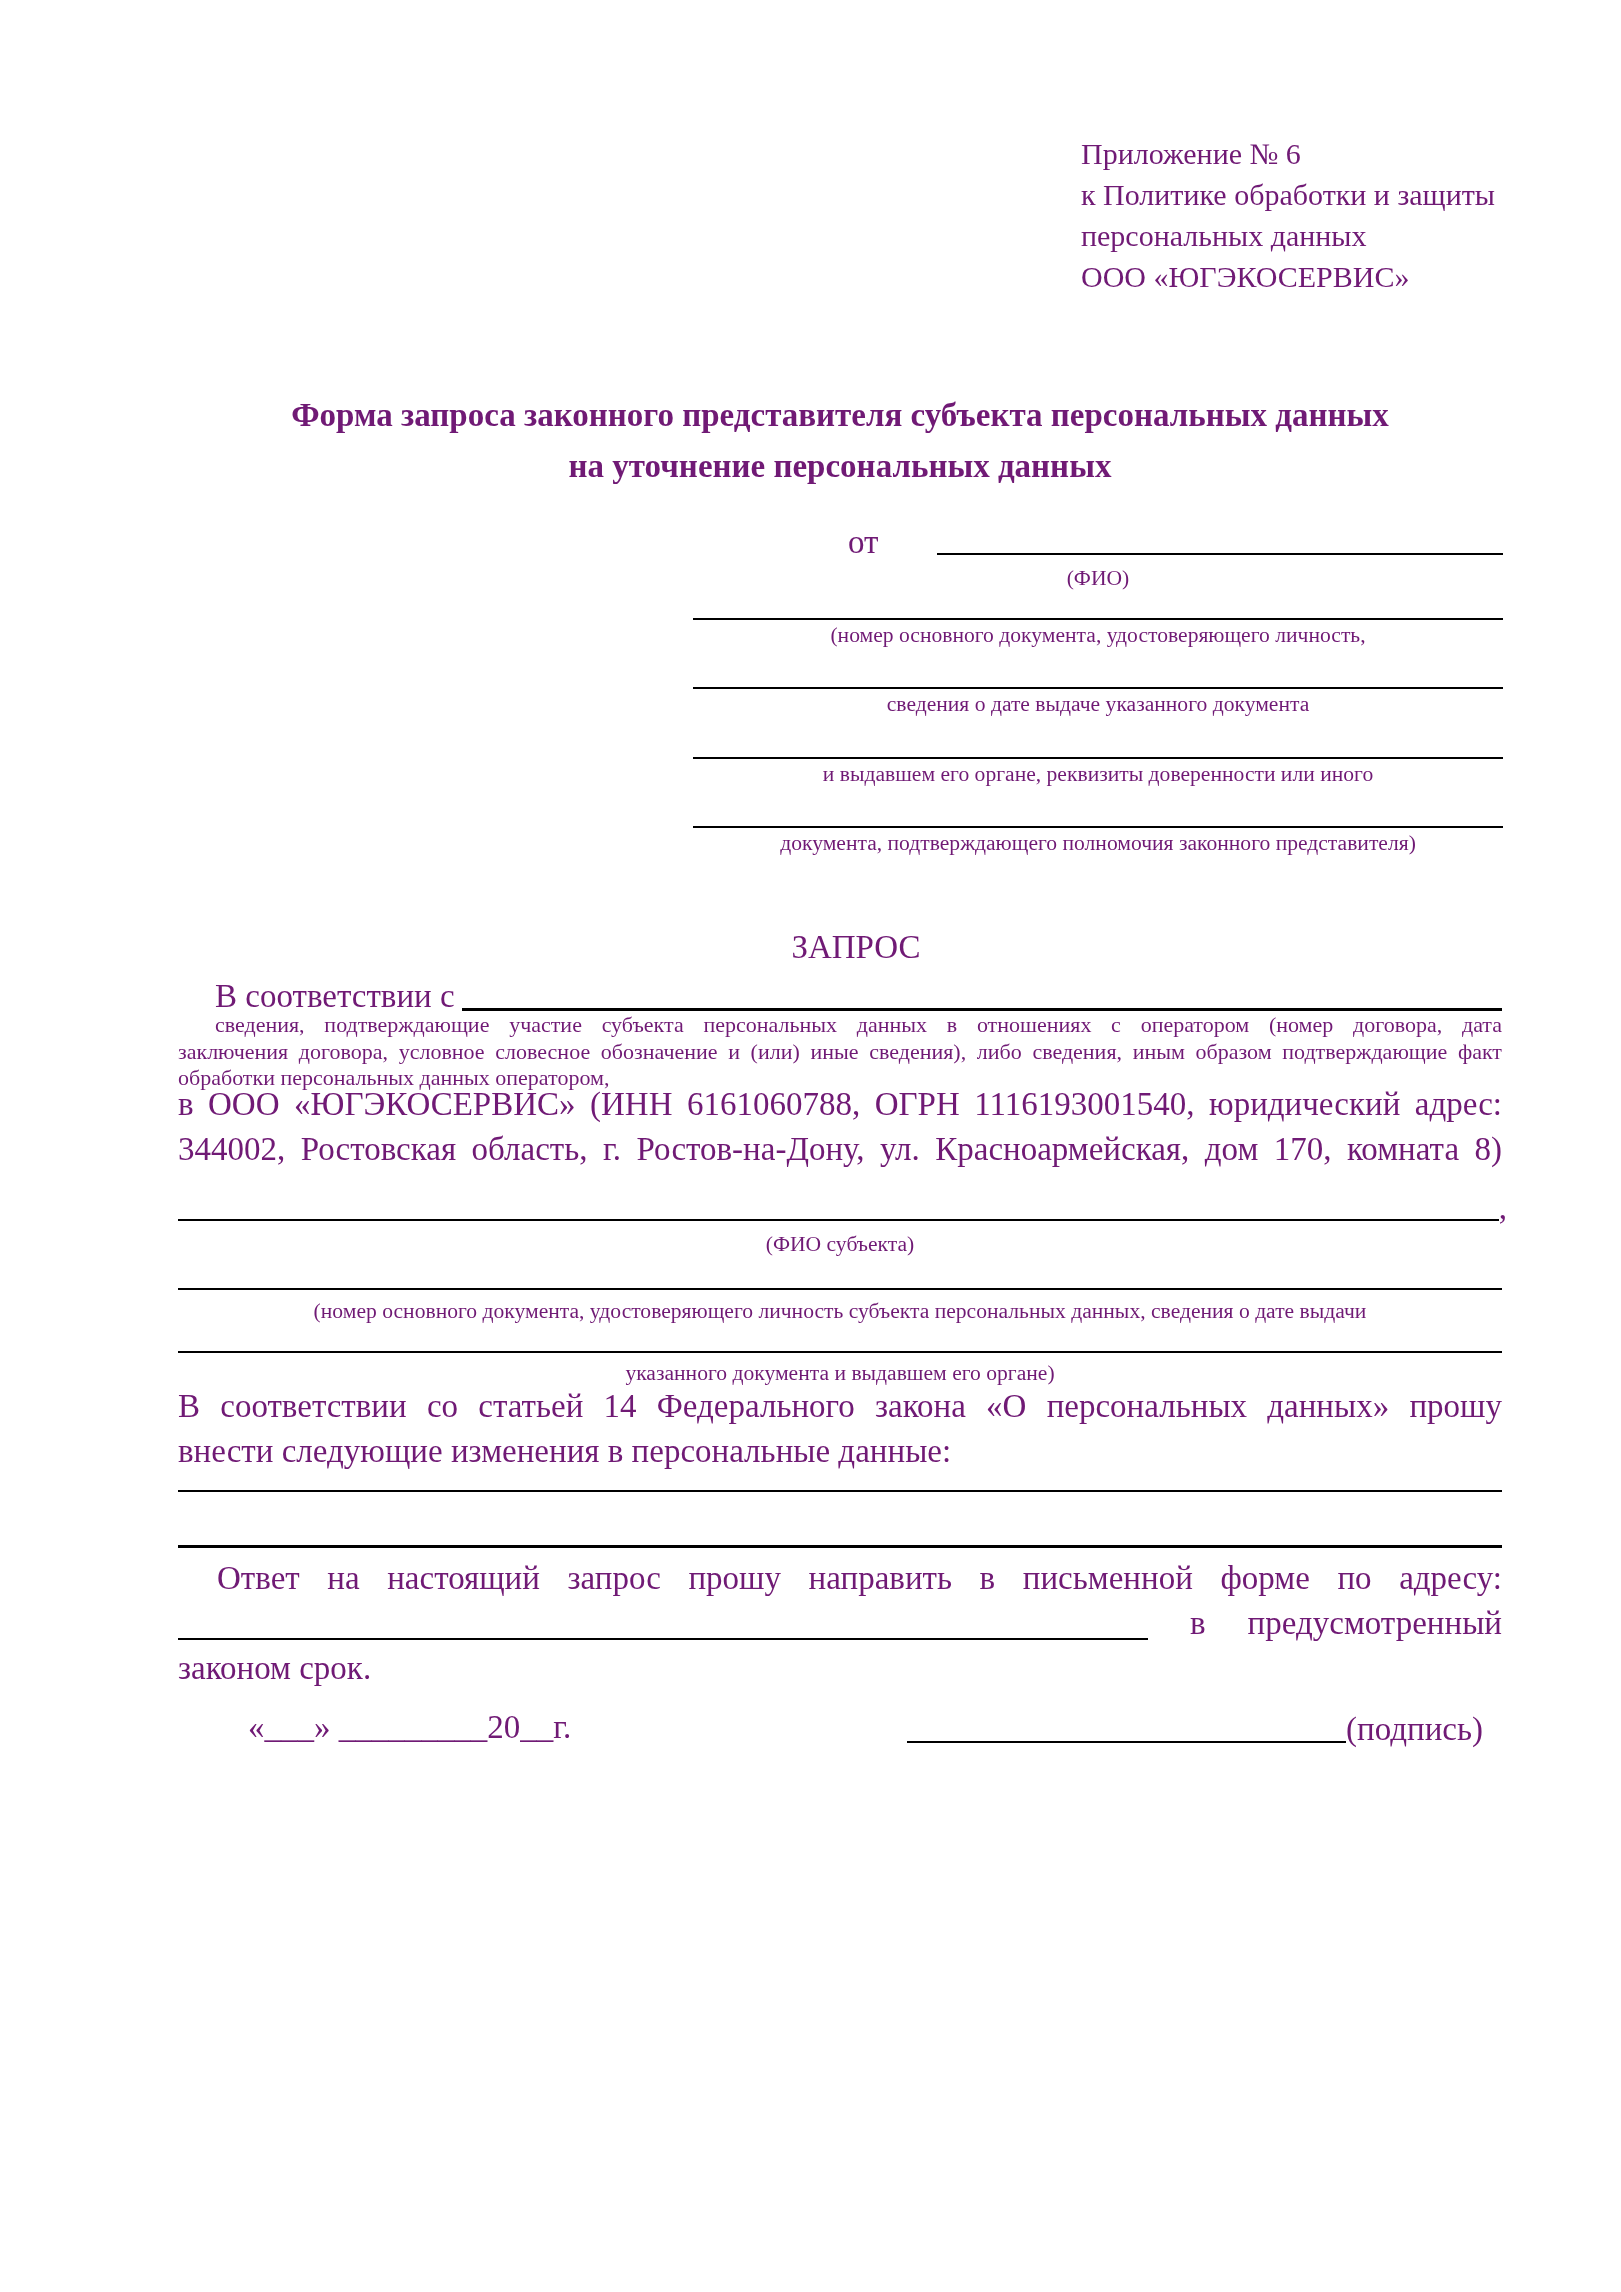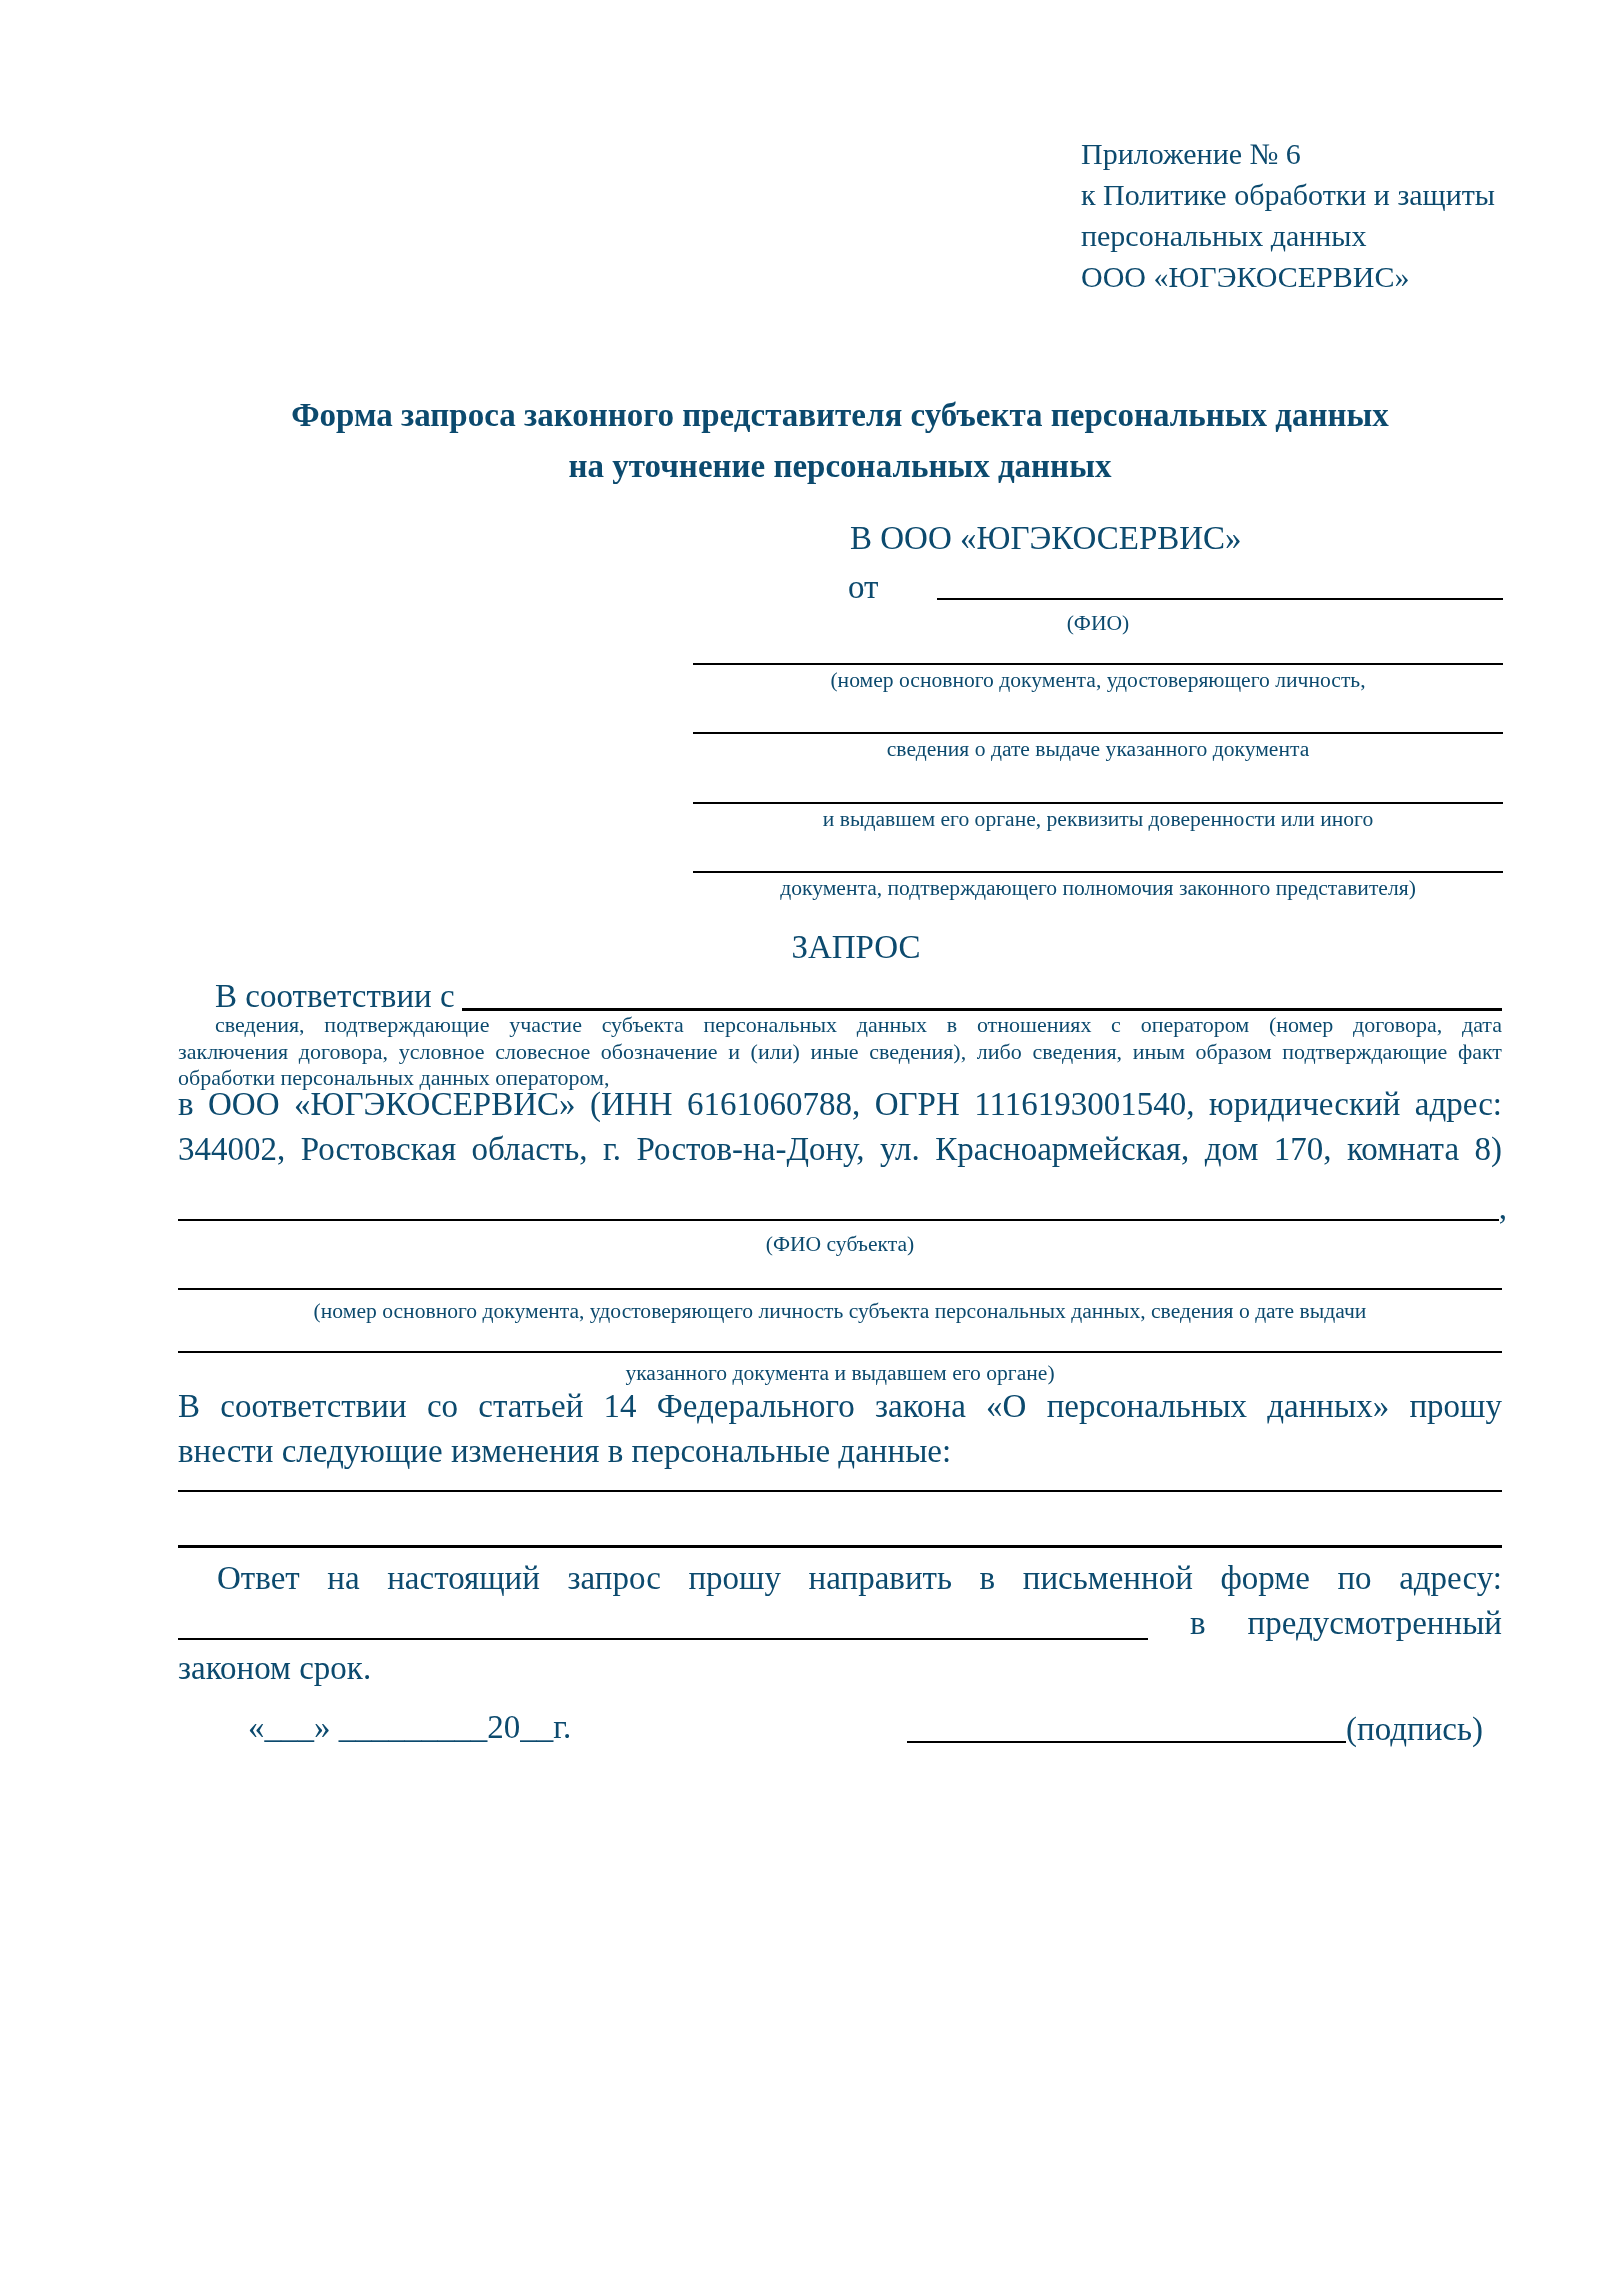--- a/index.html
+++ b/index.html
@@ -1,21 +1,21 @@
 <!DOCTYPE html>
 <html lang="ru"><head>
 <meta charset="utf-8">
 <style>
   html,body{margin:0;padding:0;background:#e8e8e8;}
   .page{
     position:relative;
     width:1621px;height:2293px;
     margin:0 auto;
     background:#ffffff;
-    color:#0c4a6e;
+    color:#701a75;
     font-family:"Liberation Serif","DejaVu Serif",serif;
     overflow:hidden;
   }
   .abs{position:absolute;}
   .body-text{font-size:33px;line-height:45px;}
   .cap{font-size:21.6px;line-height:23.5px;}
   .center{text-align:center;}
   .jl{text-align:justify;text-align-last:justify;}
   .rule{border-top:2.9px solid #000;height:0;}
   .thick{border-top:3.9px solid #000;}
@@ -90,21 +90,20 @@
     <div>персональных данных</div>
     <div>ООО «ЮГЭКОСЕРВИС»</div>
   </div>
 
   <div class="abs" id="title">
     <div>Форма запроса законного представителя субъекта персональных данных</div>
     <div>на уточнение персональных данных</div>
   </div>
 
   <div class="abs" id="addressee">
-    <div class="addr-to">В ООО «ЮГЭКОСЕРВИС»</div>
     <div class="addr-from">
       <span class="lbl">от</span>
       <span class="fline"></span>
     </div>
     <div class="cap center fio-cap">(ФИО)</div>
 
     <div class="frow">
       <div class="field"></div>
       <div class="cap center">(номер основного документа, удостоверяющего личность,</div>
     </div>

